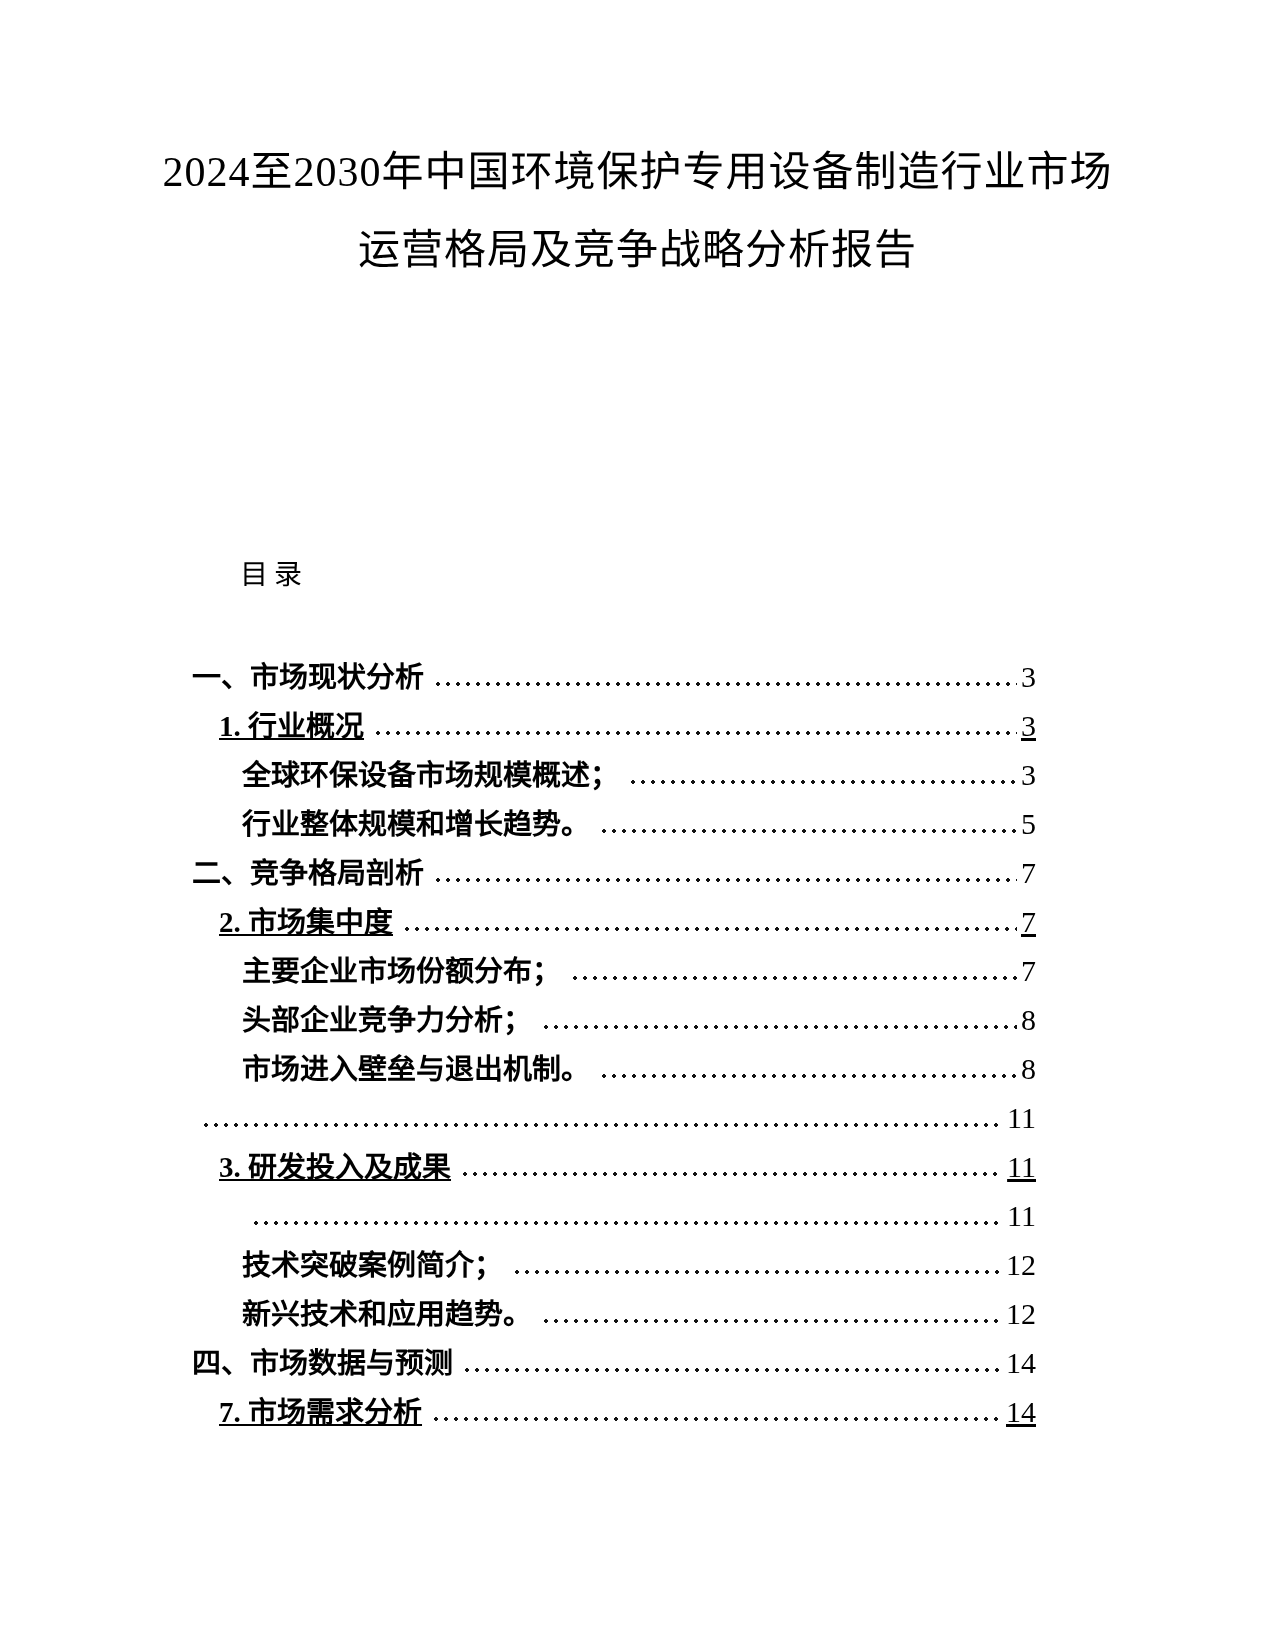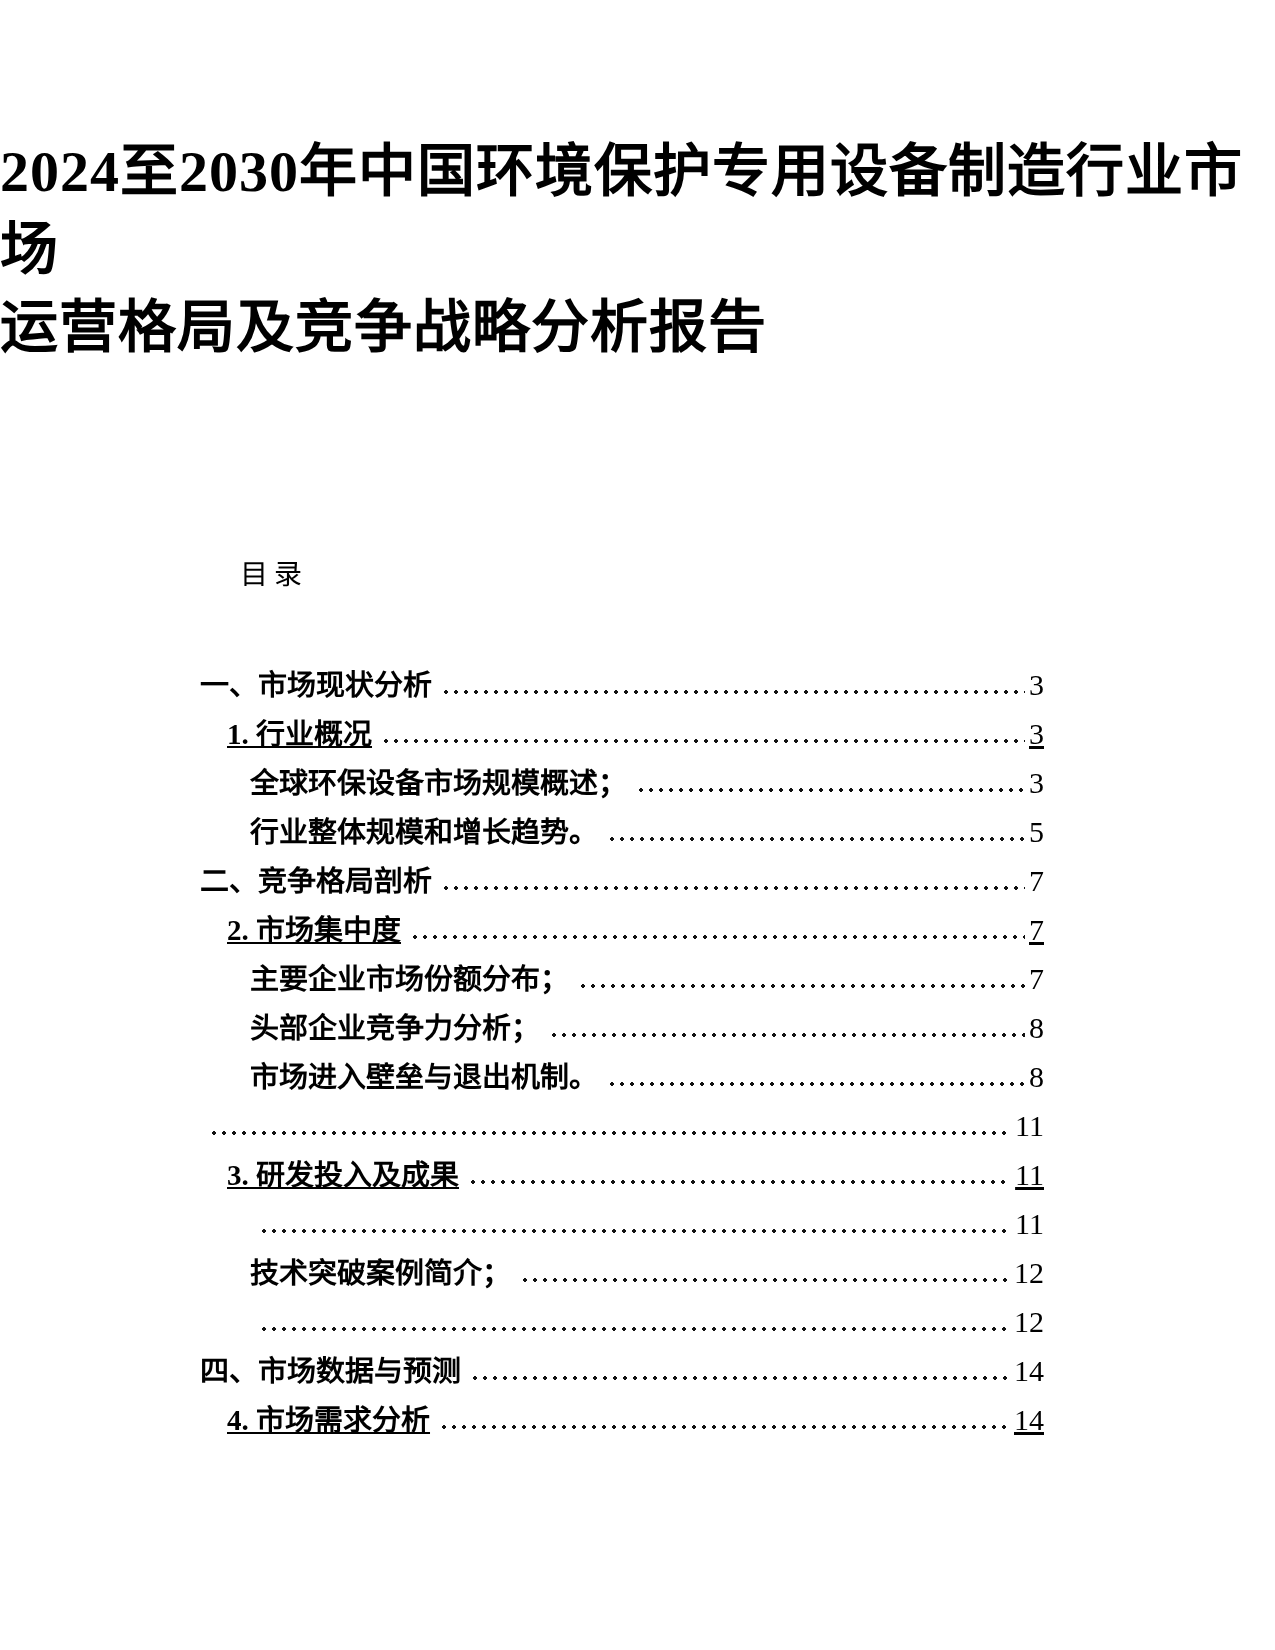--- a/index.html
+++ b/index.html
@@ -18,42 +18,42 @@
   .page {
     position: absolute;
     inset: 0;
     background: #ffffff;
   }
   .doc-title {
     position: absolute;
     top: 133px;
     left: 0;
     width: 100%;
-    text-align: left;
-    font-size: 58px;
+    text-align: center;
+    font-size: 42px;
     line-height: 78px;
-    font-weight: bold;
+    font-weight: normal;
     letter-spacing: 1px;
   }
   .toc-heading {
     position: absolute;
     left: 240px;
     top: 558px;
     font-size: 28px;
     line-height: 34px;
     font-weight: normal;
     letter-spacing: 6px;
   }
   .toc-list {
     position: absolute;
     left: 188px;
     top: 648px;
     width: 844px;
     list-style: none;
-    margin: 12px;
+    margin: 4px;
     padding: 0;
   }
   .toc-row {
     display: flex;
     align-items: baseline;
     height: 49px;
     font-size: 29px;
     line-height: 49px;
     font-weight: bold;
     white-space: nowrap;
@@ -162,30 +162,31 @@
     <span class="toc-page">11</span>
   </li>
 
   <li class="toc-row lvl-3">
     <span class="toc-label">技术突破案例简介；</span>
     <span class="toc-dots"></span>
     <span class="toc-page">12</span>
   </li>
 
   <li class="toc-row lvl-3">
+    <span class="toc-label">新兴技术和应用趋势。</span>
     <span class="toc-dots"></span>
     <span class="toc-page">12</span>
   </li>
 
   <li class="toc-row lvl-1">
     <span class="toc-label">四、市场数据与预测</span>
     <span class="toc-dots"></span>
     <span class="toc-page">14</span>
   </li>
 
   <li class="toc-row lvl-2">
-    <span class="toc-label">4. 市场需求分析</span>
+    <span class="toc-label">7. 市场需求分析</span>
     <span class="toc-dots"></span>
     <span class="toc-page">14</span>
   </li>
 </ol>
 
 </div>
 
 </body></html>

